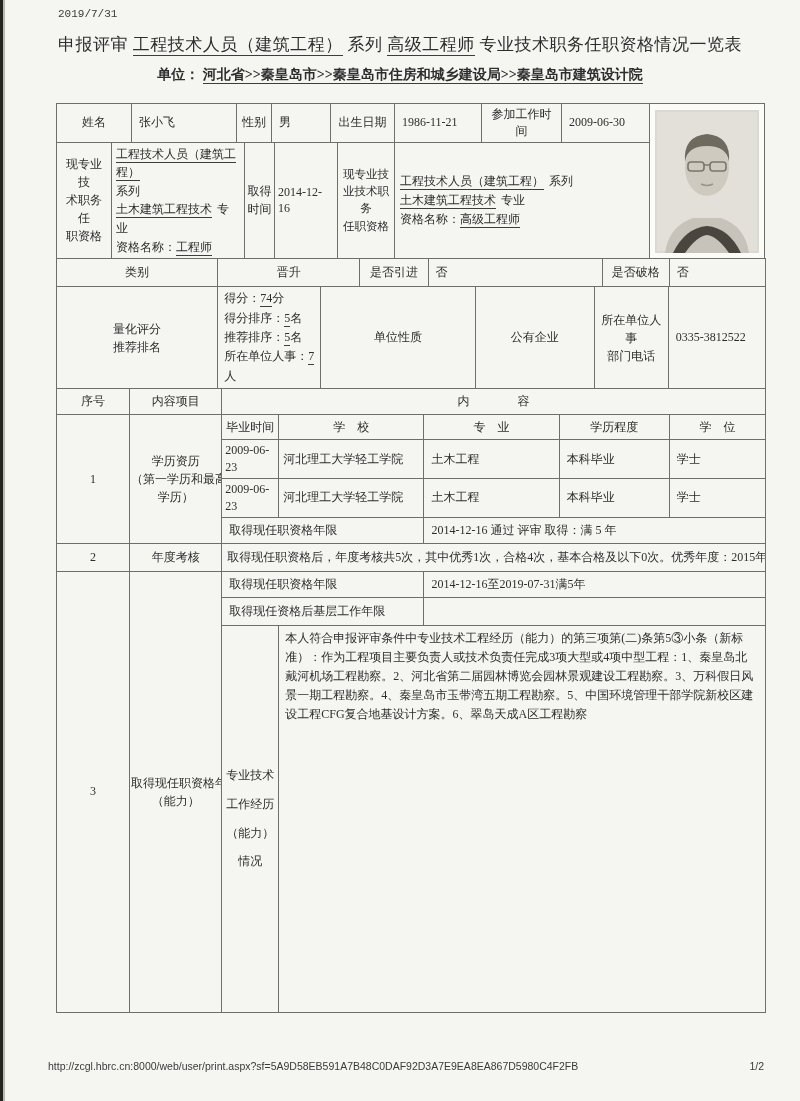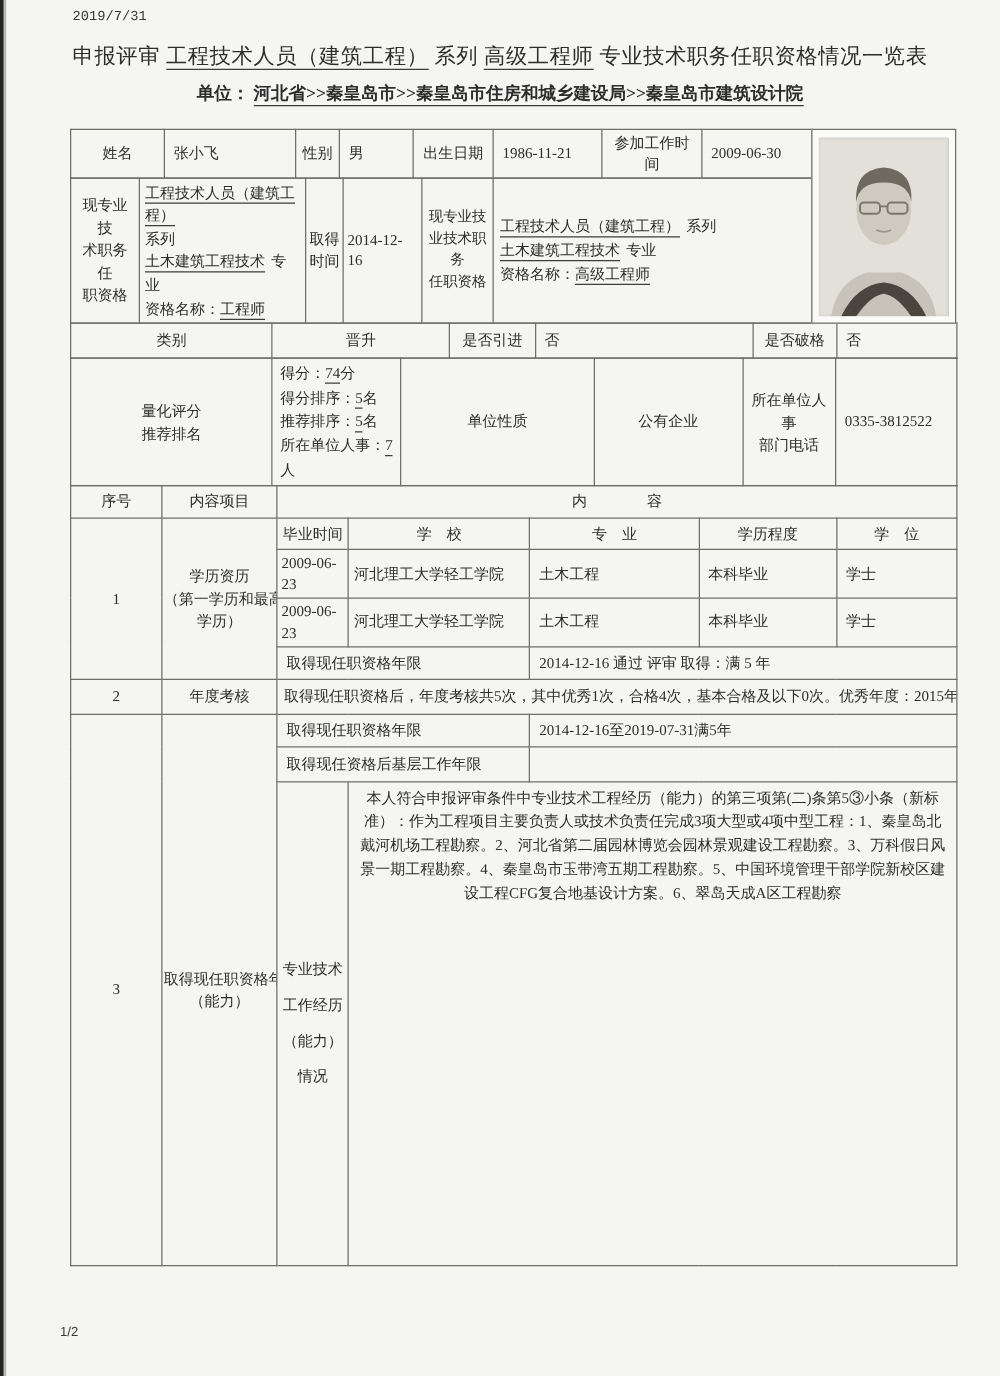--- a/index.html
+++ b/index.html
@@ -48,21 +48,21 @@
     width:116px; margin-left:-1px; border:1px solid #6f6f6a;
     display:flex; align-items:center; justify-content:center; background:#fbfbf8;
   }
   .photo-frame { width:104px; height:143px; background:#dddad4; box-shadow:0 0 0 1px #b6b3ac inset; }
 
   .full-table { width:710px; margin-top:-1px; }
 
   .stack div { line-height:1.55; }
   .score-lines div { line-height:1.62; text-align:left; }
   .tail { margin-left:5px; }
-  .detail-cell { vertical-align:top; text-align:center; line-height:1.6; padding:3px 6px; }
+  .detail-cell { vertical-align:top; text-align:left; line-height:1.6; padding:3px 6px; }
   .sub-label-cell div { line-height:2.4; text-align:center; }
   .center-stack div { line-height:1.5; text-align:center; }
 
   .meta-bottom {
     position:absolute; top:1060px; left:48px; right:36px;
     font-family:"Liberation Sans","DejaVu Sans",sans-serif;
     font-size:10.5px; color:#3a3a3a; display:flex; justify-content:space-between;
   }
 </style>
 </head>
@@ -317,14 +317,15 @@
         <div>情况</div>
       </td>
       <td class="detail-cell" colspan="4">本人符合申报评审条件中专业技术工程经历（能力）的第三项第(二)条第5③小条（新标准）：作为工程项目主要负责人或技术负责任完成3项大型或4项中型工程：1、秦皇岛北戴河机场工程勘察。2、河北省第二届园林博览会园林景观建设工程勘察。3、万科假日风景一期工程勘察。4、秦皇岛市玉带湾五期工程勘察。5、中国环境管理干部学院新校区建设工程CFG复合地基设计方案。6、翠岛天成A区工程勘察</td>
     </tr>
 
   </tbody>
     </table>
 </div>
 
 <div class="meta-bottom">
+  <span>http://zcgl.hbrc.cn:8000/web/user/print.aspx?sf=5A9D58EB591A7B48C0DAF92D3A7E9EA8EA867D5980C4F2FB</span>
   <span>1/2</span>
 </div>
 
 </body></html>

